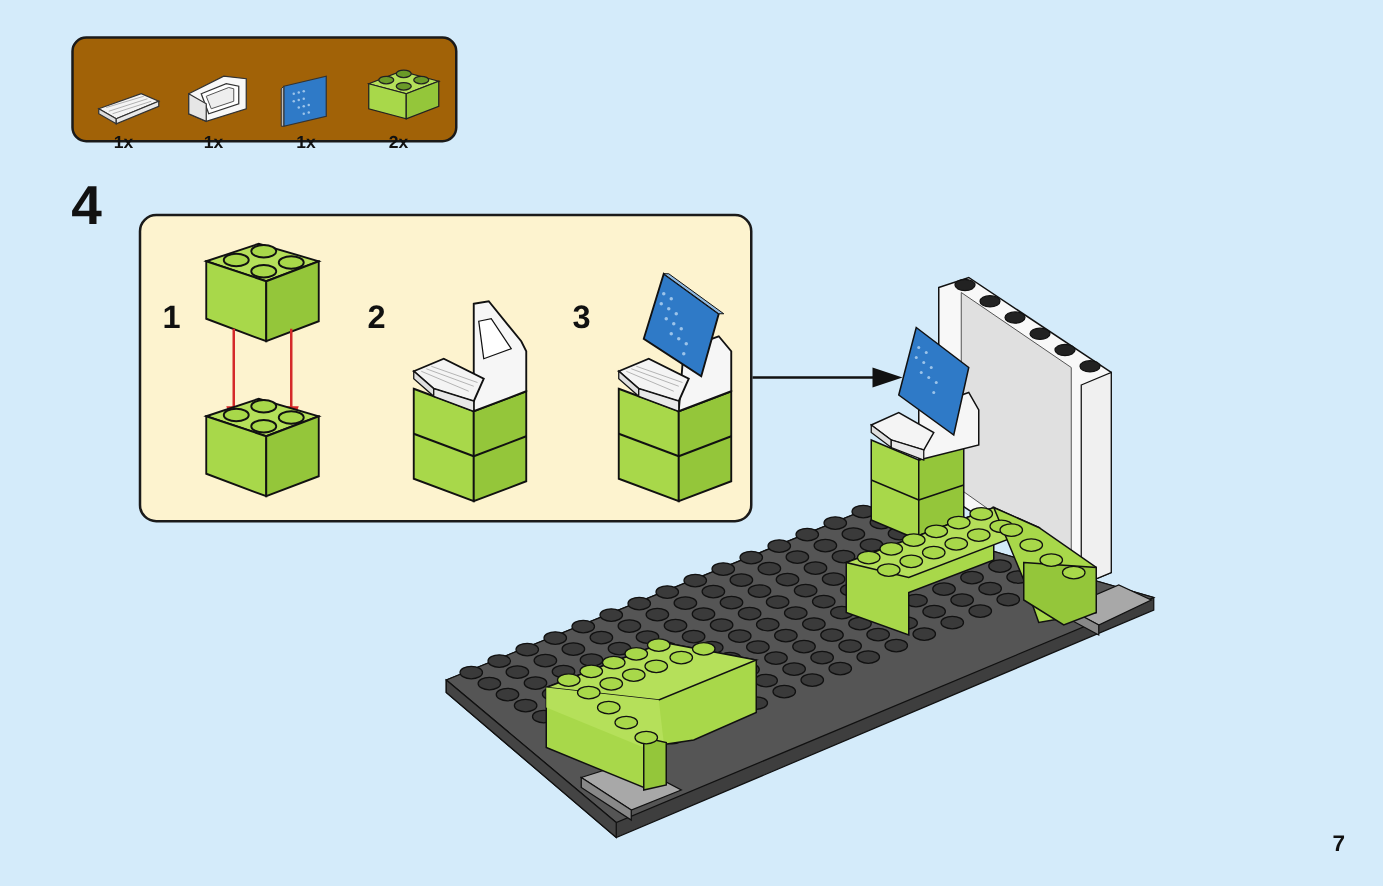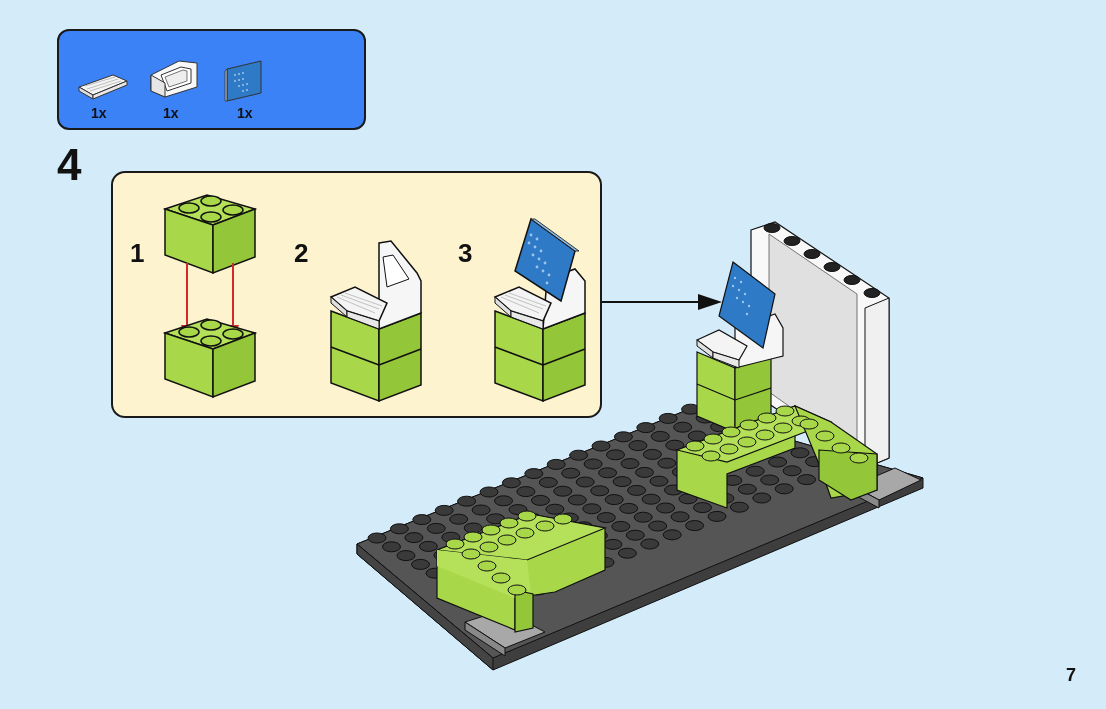--- a/index.html
+++ b/index.html
@@ -3,22 +3,22 @@
 <meta charset="utf-8">
 <style>
   html, body { margin: 0; padding: 0; }
   body {
     width: 1106px; height: 709px; overflow: hidden;
     background: #d4ebfa;
     font-family: "Liberation Sans", sans-serif;
     position: relative;
   }
   .parts-box {
-    position: absolute; left: 57px; top: 29px; width: 309px; height: 101px;
-    background: #3b82f6; border: 2px solid #1a1a1a; border-radius: 12px;
+    position: absolute; left: 57px; top: 29px; width: 309px; height: 85px;
+    background: #a16207; border: 2px solid #1a1a1a; border-radius: 12px;
     box-sizing: border-box;
   }
   .part { position: absolute; top: 8px; width: 70px; height: 90px; }
   .part svg { position: absolute; left: 0; top: 0; }
   .part .qty {
     position: absolute; left: 18px; top: 66px;
     font-weight: bold; font-size: 14px; color: #111;
   }
   .step-num {
     position: absolute; left: 57px; top: 143px;
@@ -76,20 +76,34 @@
           <circle cx="20" cy="41" r="1"></circle>
           <circle cx="24" cy="40" r="1"></circle>
         <circle cx="20" cy="47" r="1"></circle>
           <circle cx="24" cy="46" r="1"></circle>
           <circle cx="28" cy="45" r="1"></circle>
         <circle cx="24" cy="52" r="1"></circle>
           <circle cx="28" cy="51" r="1"></circle>
       </g>
     </svg>
     <span class="qty">1x</span>
+  </div>
+  <div class="part" style="left:234px;">
+    <svg width="70" height="70">
+      <polygon points="2,28 28,18 58,26 32,36" fill="#b5e05a" stroke="#222" stroke-width="1"></polygon>
+      <polygon points="2,28 32,36 32,56 2,48" fill="#a8d84a" stroke="#222" stroke-width="1"></polygon>
+      <polygon points="32,36 58,26 58,46 32,56" fill="#94c63a" stroke="#222" stroke-width="1"></polygon>
+      <g fill="#6a9a28" stroke="#222" stroke-width="1">
+        <ellipse cx="16" cy="25" rx="6" ry="3"></ellipse>
+          <ellipse cx="30" cy="20" rx="6" ry="3"></ellipse>
+        <ellipse cx="30" cy="30" rx="6" ry="3"></ellipse>
+          <ellipse cx="44" cy="25" rx="6" ry="3"></ellipse>
+      </g>
+    </svg>
+    <span class="qty">2x</span>
   </div>
 </div>
 
 <div class="step-num">4</div>
 
 <div class="sub-box">
   <span class="sub-num" style="left:17px; top:67px;">1</span>
   <span class="sub-num" style="left:181px; top:67px;">2</span>
   <span class="sub-num" style="left:345px; top:67px;">3</span>
 

